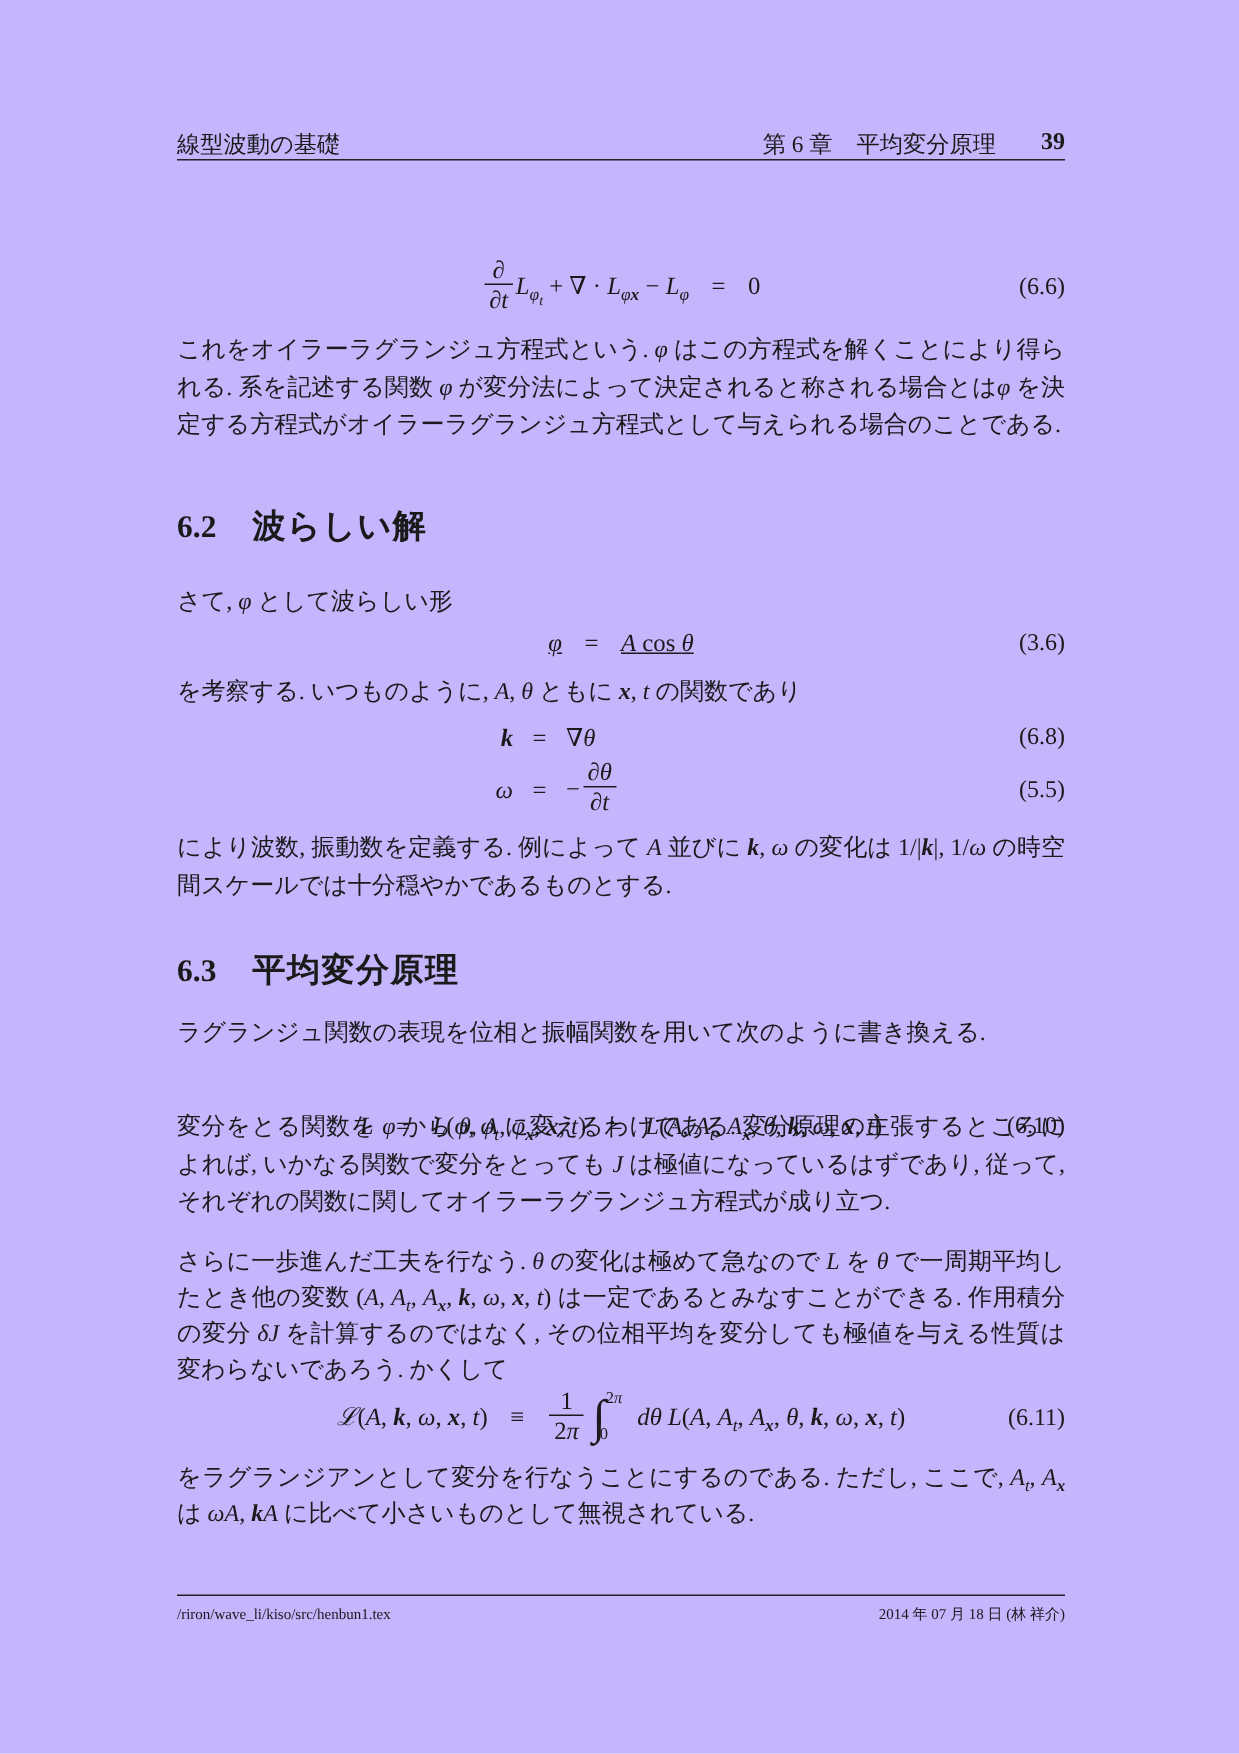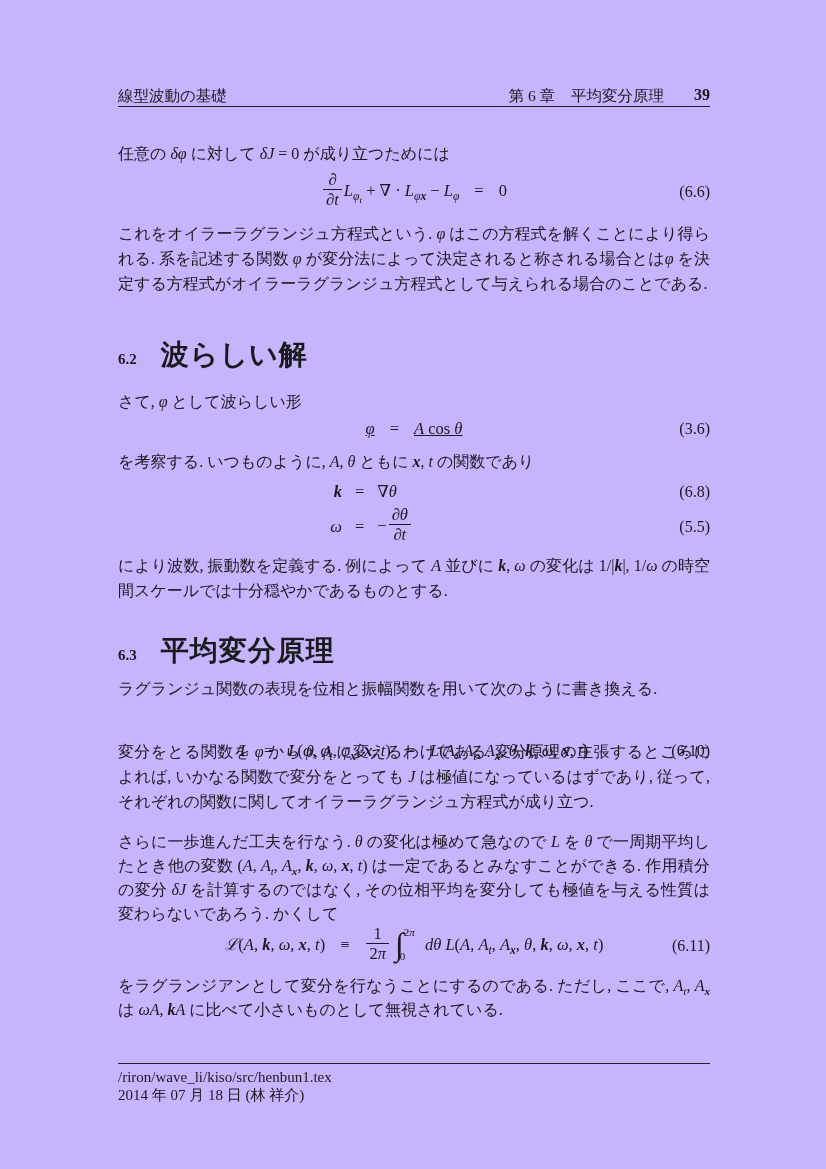--- a/index.html
+++ b/index.html
@@ -67,26 +67,26 @@
   
   .sec-heading {
     position: absolute;
     left: 118px;
     width: 592px;
     display: flex;
     align-items: baseline;
   }
   .sec-num {
     font-weight: bold;
-    font-size: 15px;
+    font-size: 21px;
     font-family: "Liberation Serif", "DejaVu Serif", serif;
   }
   .sec-title {
     font-weight: bold;
-    font-size: 28px;
+    font-size: 22px;
     margin-left: 24px;
     font-family: "Liberation Sans", "DejaVu Sans", sans-serif;
     letter-spacing: 1px;
   }
   
   .eq-block {
     position: absolute;
     left: 118px;
     width: 592px;
     display: flex;
@@ -161,40 +161,38 @@
     background: #222222;
   }
   .pg-footer {
     position: absolute;
     left: 118px;
     width: 592px;
     top: 1069px;
     display: flex;
     justify-content: space-between;
     align-items: baseline;
-    font-size: 15px;
-    flex-direction: column;
+    font-size: 10px;
   }
 </style>
 </head>
 <body>
 
 <div class="sheet">
 
   <div class="pg-header">
     <span>線型波動の基礎</span>
     <span class="hright">
       <span class="chapter-label">第 6 章</span>
       <span>平均変分原理</span>
       <span class="page-number">39</span>
     </span>
   </div>
   <div class="header-rule"></div>
 
-  <div class="para" style="top:141px;">任意の <i>δφ</i> に対して <i>δJ</i> = 0 が成り立つためには</div>
 
   <div class="eq-block" style="top:166px; height:52px;">
     <span class="eq-body"><span class="frac"><span class="fn"><i>∂</i></span><span class="fd"><i>∂t</i></span></span><i>L</i><sub><i>φ</i><sub><i>t</i></sub></sub> + ∇ · <i>L</i><sub><i>φ</i><b><i>x</i></b></sub> − <i>L</i><sub><i>φ</i></sub><span class="rel">=</span>0</span>
     <span class="eq-tag">(6.6)</span>
   </div>
 
   <div class="para" style="top:221px;">これをオイラーラグランジュ方程式という. <i>φ</i> はこの方程式を解くことにより得られる. 系を記述する関数 <i>φ</i> が変分法によって決定されると称される場合とは<i>φ</i> を決定する方程式がオイラーラグランジュ方程式として与えられる場合のことである.</div>
 
   <div class="sec-heading" style="top:336px;">
     <span class="sec-num">6.2</span>

